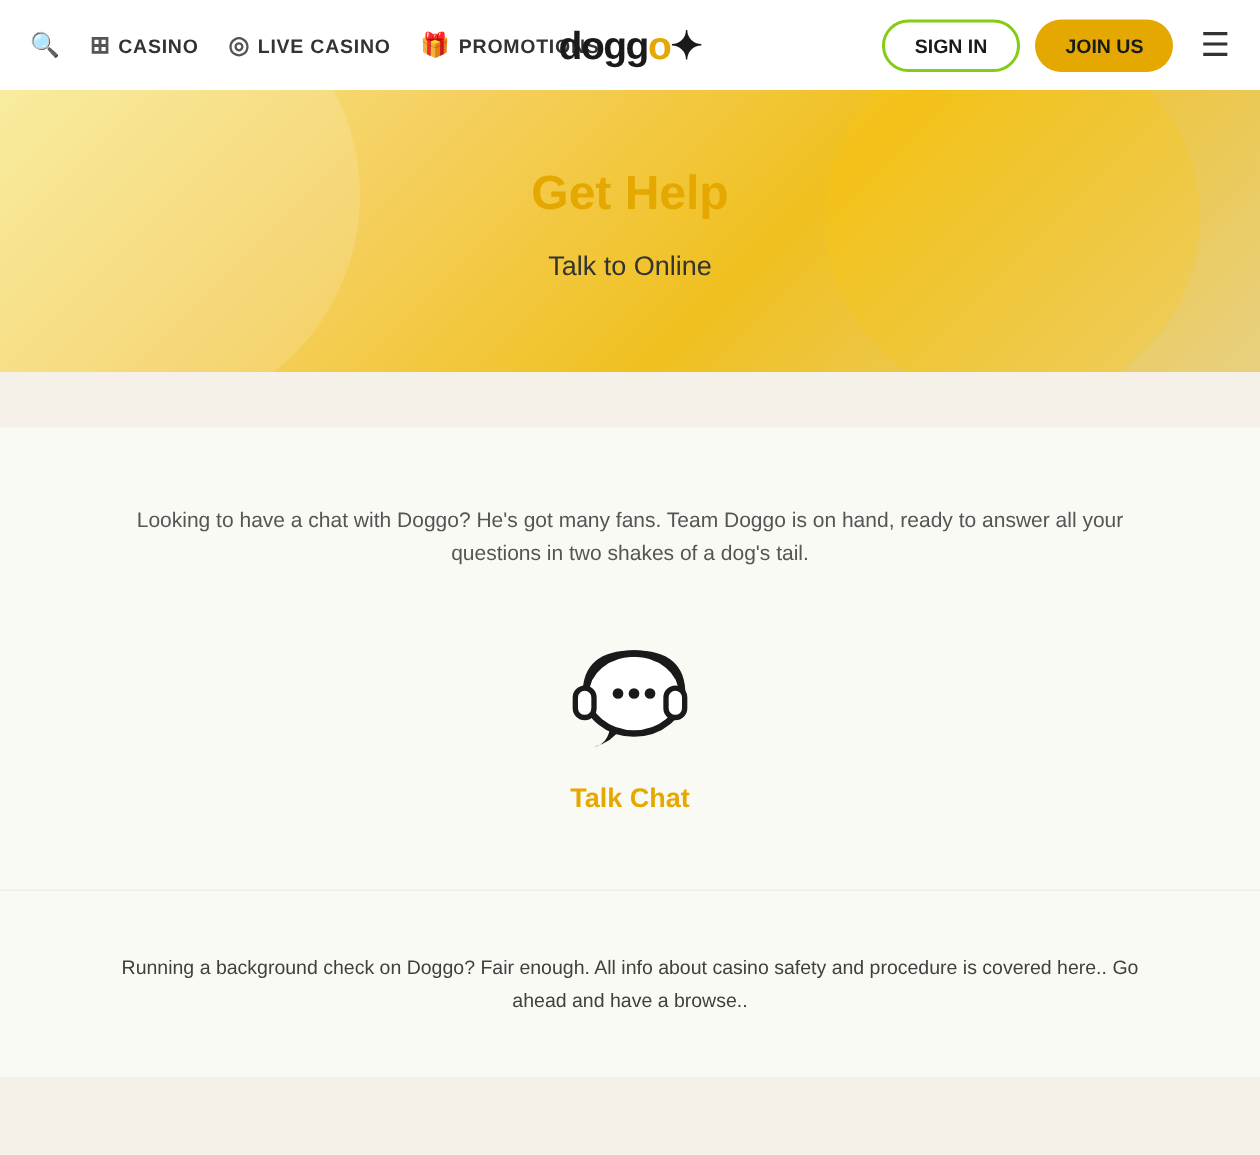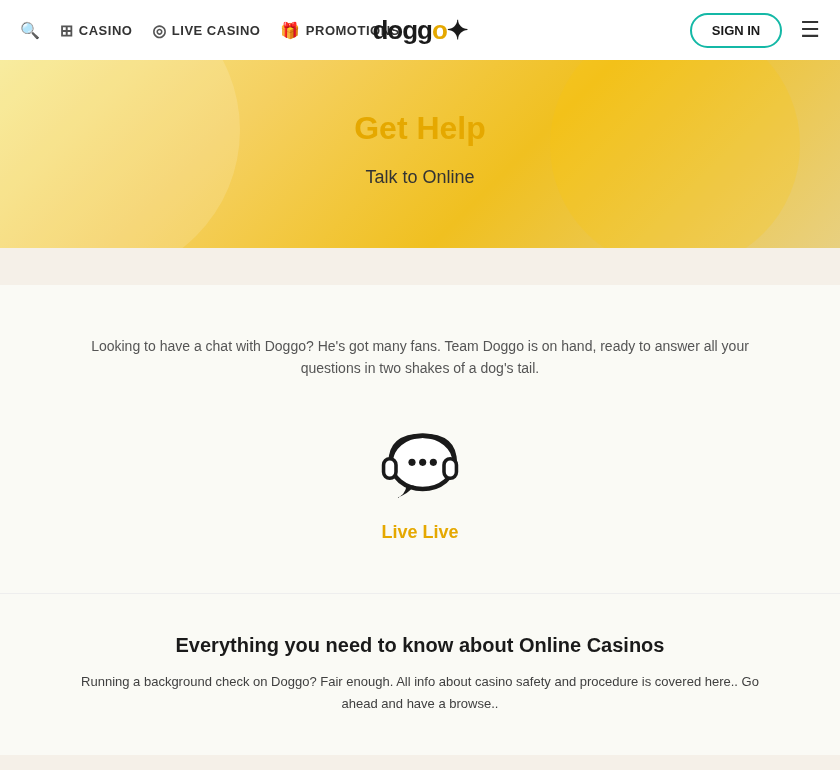--- a/index.html
+++ b/index.html
@@ -52,21 +52,21 @@
     }
     .logo span.dot {
       color: #e5a800;
     }
     .header-right {
       display: flex;
       align-items: center;
       gap: 10px;
     }
     .btn-signin {
-      border: 2px solid #14b8a6;
+      border: 2px solid #84cc16;
       background: transparent;
       padding: 8px 20px;
       border-radius: 20px;
       font-weight: 600;
       font-size: 13px;
       cursor: pointer;
       color: #1a1a1a;
     }
     .btn-joinus {
       background: #e5a800;
@@ -222,20 +222,21 @@
       </div>
     </div>
   </div>
 
   <div class="logo">
     dogg<span class="dot">o</span>✦
   </div>
 
   <div class="header-right">
     <button class="btn-signin">SIGN IN</button>
+    <button class="btn-joinus">JOIN US</button>
     <span class="hamburger">☰</span>
   </div>
 </header>
 
 <section class="hero">
   <h1 class="hero-title">Get Help</h1>
   <p class="hero-subtitle">Talk to Online</p>
 </section>
 
 <section class="contact-section">
@@ -256,22 +257,21 @@
 
           <path d="M40 68 Q38 80 28 82 Q42 78 48 68" fill="#1a1a1a"></path>
 
           <path d="M22 42 Q22 12 58 12 Q94 12 94 42" stroke="#1a1a1a" stroke-width="5" fill="none"></path>
 
           <rect x="14" y="38" width="14" height="22" rx="7" stroke="#1a1a1a" stroke-width="4" fill="white"></rect>
 
           <rect x="82" y="38" width="14" height="22" rx="7" stroke="#1a1a1a" stroke-width="4" fill="white"></rect>
         </svg>
       </div>
-      <span class="contact-label">Live Live</span>
+      <span class="contact-label">Talk Chat</span>
     </div>
   </div>
 </section>
 
 <section class="casinos-section">
-  <h2 class="casinos-title">Everything you need to know about Online Casinos</h2>
   <p class="casinos-text">Running a background check on Doggo? Fair enough. All info about casino safety and procedure is covered here.. Go ahead and have a browse..</p>
 
 </section>
 
 </body></html>

